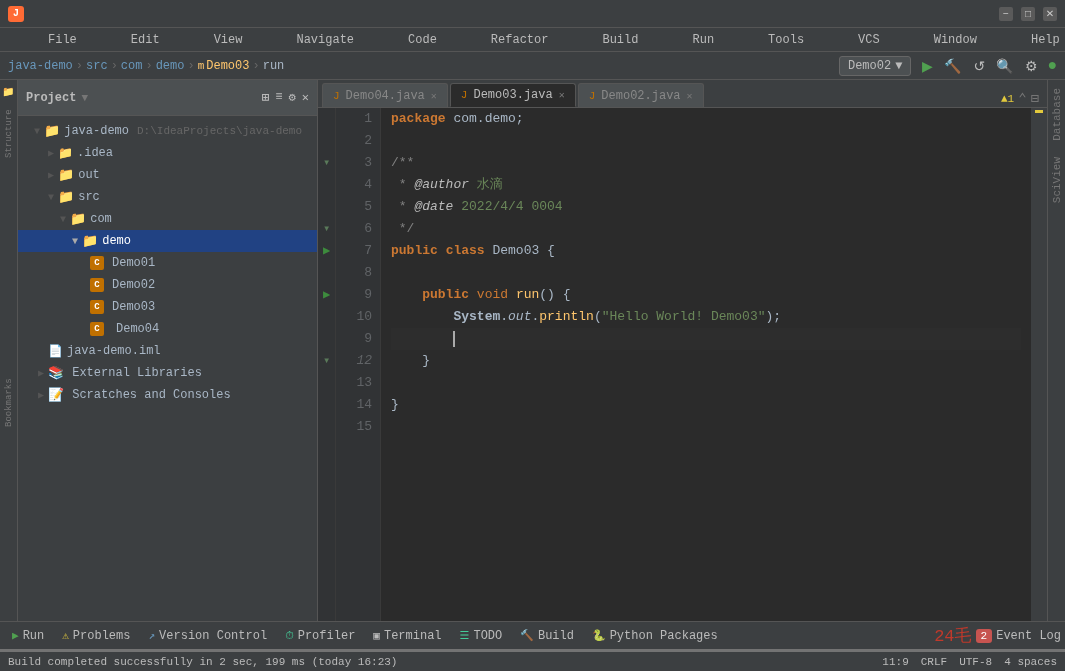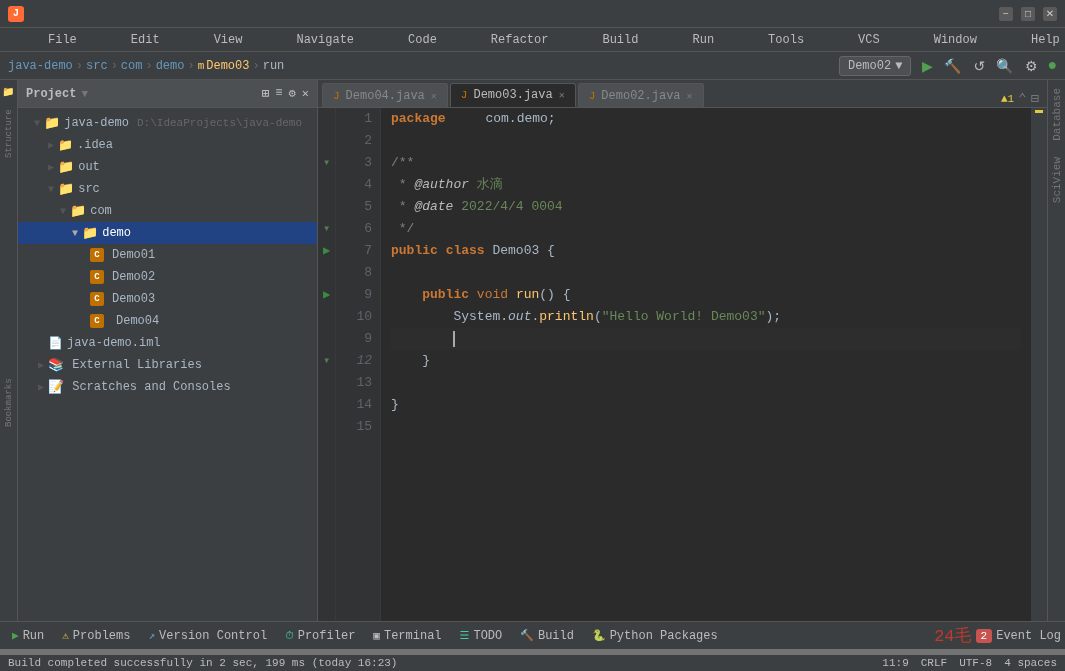--- a/index.html
+++ b/index.html
@@ -167,21 +167,21 @@
     
     #project-panel {
       width: 300px;
       background: #3c3f41;
       border-right: 1px solid #555;
       display: flex;
       flex-direction: column;
       overflow: hidden;
     }
     #project-header {
-      height: 28px;
+      height: 36px;
       display: flex;
       align-items: center;
       padding: 0 8px;
       background: #4c5052;
       border-bottom: 1px solid #555;
       gap: 5px;
     }
     #project-header span { font-size: 12px; color: #bbb; font-weight: bold; }
     #project-header .header-icons {
       margin-left: auto;
@@ -282,21 +282,21 @@
       align-items: center;
     }
 
     
     .kw { color: #cc7832; font-weight: bold; }
     .kw2 { color: #cc7832; }
     .str { color: #6a8759; }
     .comment { color: #808080; }
     .ann-val { color: #6a8759; }
     .punct { color: #a9b7c6; }
-    .pkg { color: #a9b7c6; margin-left: 32px; }
+    .pkg { color: #a9b7c6; }
     .italic-out { font-style: italic; color: #a9b7c6; }
     .cursor-line { background: #2d2d2d; }
 
     
     #gutter {
       width: 18px;
       background: #313335;
       border-right: 1px solid #3a3a3a;
       font-size: 12px;
       color: #606366;
@@ -340,21 +340,21 @@
       white-space: nowrap;
     }
 
     
     #status-bar {
       height: 22px;
       background: #3c3f41;
       display: flex;
       align-items: center;
       padding: 0 8px;
-      border-top: 6px solid #737373;
+      border-top: 3px solid #737373;
       gap: 8px;
     }
     #status-message {
       flex: 1;
       font-size: 11px;
       color: #bbb;
     }
     #status-right {
       display: flex;
       gap: 12px;
@@ -675,21 +675,21 @@
           <span class="kw">public</span><span> </span><span class="kw">class</span><span> </span><span style="color:#a9b7c6;">Demo03</span><span class="punct"> {</span>
         </div>
 
         <div class="code-line">&nbsp;</div>
 
         <div class="code-line">
           <span>    </span><span class="kw">public</span><span> </span><span class="kw2">void</span><span> </span><span style="color:#ffc66d;">run</span><span class="punct">() {</span>
         </div>
 
         <div class="code-line">
-          <span>        </span><span style="color:#a9b7c6;">System</span><span class="punct">.</span><span class="italic-out">out</span><span class="punct">.</span><span style="color:#ffc66d;">println</span><span class="punct">(</span><span class="str">"Hello World! Demo03"</span><span class="punct">);</span>
+          <span>        </span><span style="color:#a9b7c6;font-weight:bold;">System</span><span class="punct">.</span><span class="italic-out">out</span><span class="punct">.</span><span style="color:#ffc66d;">println</span><span class="punct">(</span><span class="str">"Hello World! Demo03"</span><span class="punct">);</span>
         </div>
 
         <div class="code-line cursor-line">
           <span>        </span><span style="border-left:2px solid #aaa;height:16px;display:inline-block;"></span>
         </div>
 
         <div class="code-line">
           <span>    </span><span class="punct">}</span>
         </div>
 

